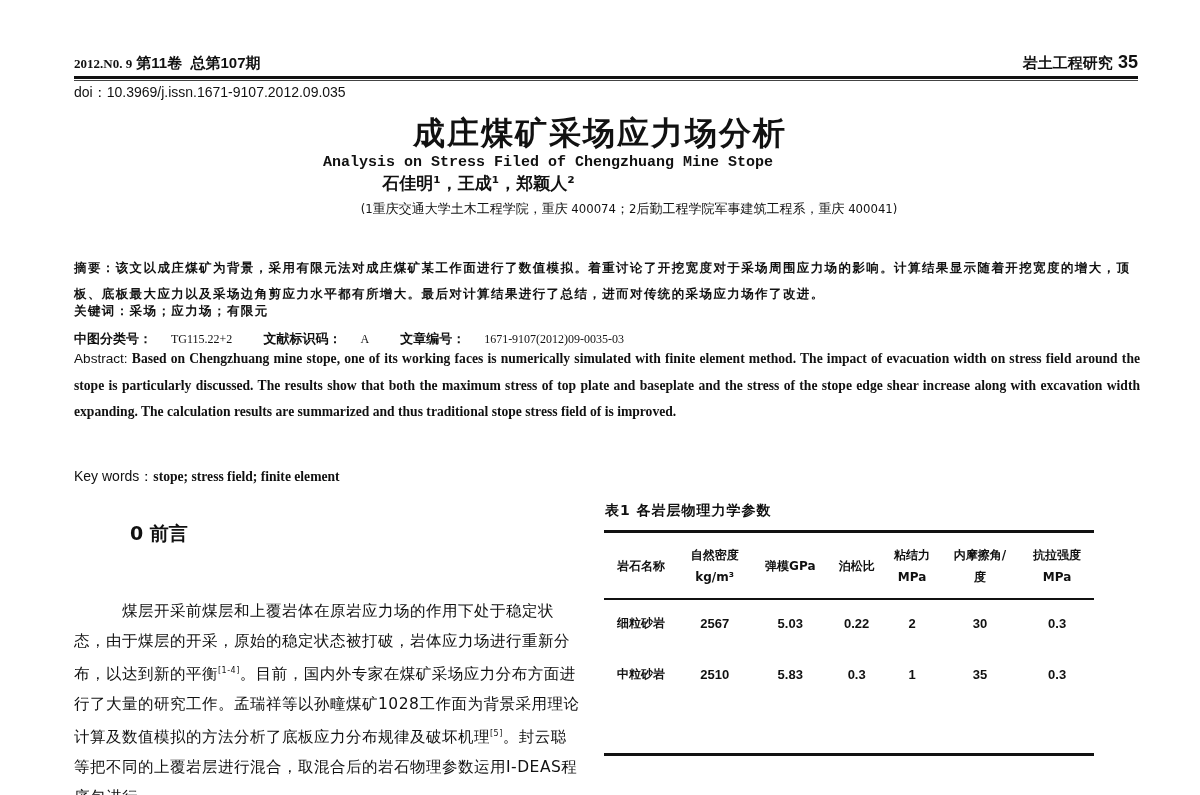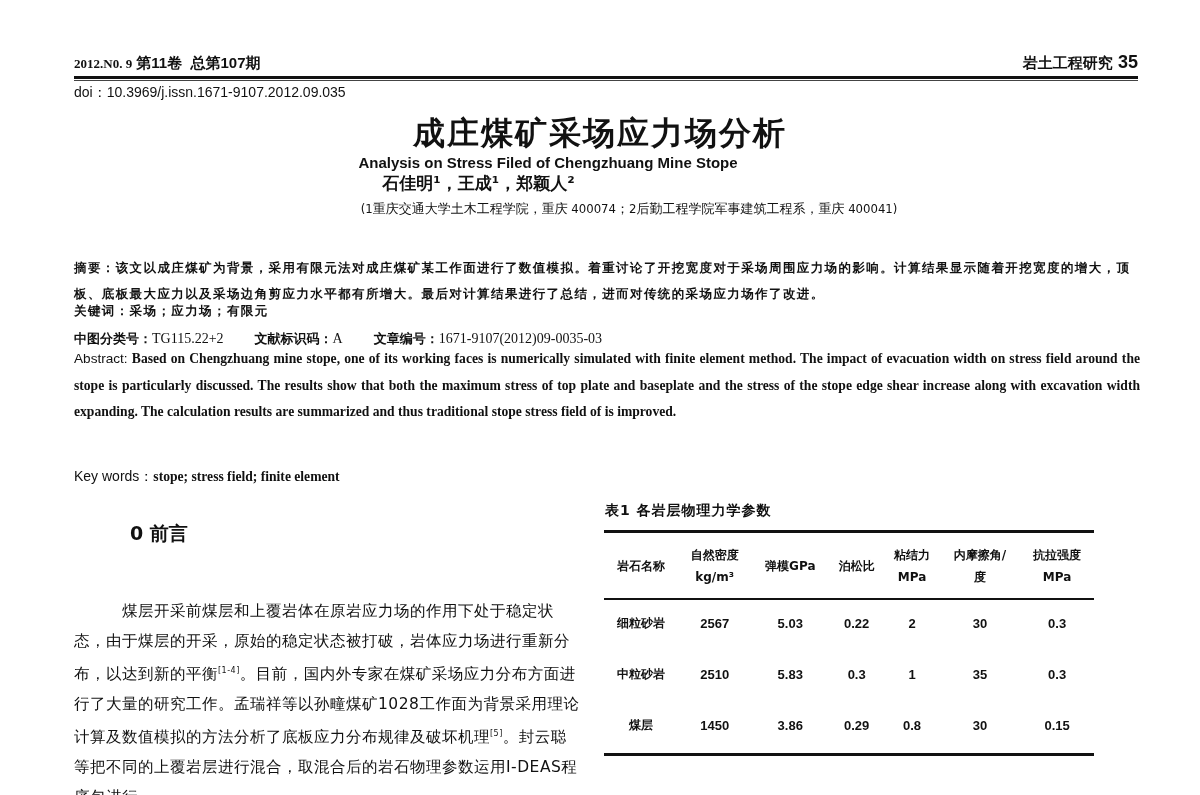--- a/index.html
+++ b/index.html
@@ -6,27 +6,27 @@
   body { width: 1200px; height: 795px; position: relative; overflow: hidden; color: #111; font-family: "DejaVu Sans", sans-serif; }
   .abs { position: absolute; }
   .hdr-left { left: 74px; top: 54px; font-size: 15px; font-weight: bold; font-family: "Liberation Sans", sans-serif; }
   .hdr-left .small { font-family: "Liberation Serif", serif; font-weight: bold; font-size: 13px; }
   .hdr-right { right: 62px; top: 52px; font-size: 15px; font-weight: bold; font-family: "DejaVu Sans", sans-serif; }
   .hdr-right .pg { font-family: "Liberation Sans", sans-serif; font-size: 18px; }
   .hdr-rule { left: 74px; top: 76px; width: 1064px; height: 3px; background: #111; }
   .hdr-rule2 { left: 74px; top: 80px; width: 1064px; height: 1px; background: #444; }
   .doi { left: 74px; top: 84px; font-size: 14px; font-family: "Liberation Sans", sans-serif; }
   .title { left: 0; width: 1200px; top: 112px; text-align: center; font-size: 32px; font-weight: bold; letter-spacing: 2px; font-family: "DejaVu Sans", sans-serif; }
-  .subtitle { left: 0; width: 1096px; top: 154px; text-align: center; font-size: 15px; font-family: Liberation Sans, sans-serif; font-weight: bold; }
+  .subtitle { left: 0; width: 1096px; top: 154px; text-align: center; font-size: 15px; font-family: Liberation Mono, monospace; font-weight: bold; }
   .authors { left: 0; width: 957px; top: 172px; text-align: center; font-size: 17px; font-weight: bold; }
   .affil { left: 0; width: 1200px; top: 200px; text-align: center; font-size: 13px; font-family: "DejaVu Sans Condensed", "DejaVu Sans", sans-serif; padding-left: 29px; }
   .abstract-cn { left: 74px; top: 219px; width: 1066px; font-size: 12.5px; font-weight: bold; line-height: 26px; letter-spacing: 1.4px; font-family: "DejaVu Serif", serif; margin-top: 36px; }
   .keywords-cn { left: 74px; top: 303px; font-size: 12.5px; font-weight: bold; font-family: "DejaVu Serif", serif; letter-spacing: 1.4px; }
   .class-line { left: 74px; top: 330px; font-size: 13px; font-weight: bold; font-family: "DejaVu Sans", sans-serif; }
-  .class-line .v { font-family: "Liberation Serif", serif; font-weight: normal; font-size: 14px; }
+  .class-line .v { font-family: "Liberation Serif", serif; font-weight: normal; font-size: 12px; margin-left: 19px; }
   .class-line .gap { display: inline-block; width: 22px; }
   .abstract-en { left: 74px; top: 346px; width: 1066px; font-size: 13.6px; font-family: "Liberation Serif", serif; font-weight: bold; line-height: 26.5px; text-align: justify; }
   .abstract-en .lbl { font-family: "Liberation Sans", sans-serif; font-weight: normal; }
   .keywords-en { left: 74px; top: 468px; font-size: 13.6px; font-family: "Liberation Serif", serif; font-weight: bold; }
   .keywords-en .lbl { font-family: "Liberation Sans", sans-serif; font-weight: normal; font-size: 14px; }
   .section-h { left: 130px; top: 521px; font-size: 19px; font-weight: bold; }
   .body-cn { left: 74px; top: 596px; width: 508px; font-size: 15.5px; line-height: 30px; letter-spacing: 0.5px; }
   .body-cn .indent { display: inline-block; width: 48px; }
   .body-cn sup { font-size: 8px; }
   .tbl-cap { left: 605px; top: 502px; font-size: 14px; font-weight: bold; letter-spacing: 1px; }
@@ -116,23 +116,14 @@
     </tr>
     <tr>
       <td class="name">中粒砂岩</td>
       <td>2510</td>
       <td>5.83</td>
       <td>0.3</td>
       <td>1</td>
       <td>35</td>
       <td>0.3</td>
     </tr>
-    <tr>
-      <td class="name">煤层</td>
-      <td>1450</td>
-      <td>3.86</td>
-      <td>0.29</td>
-      <td>0.8</td>
-      <td>30</td>
-      <td>0.15</td>
-    </tr>
   </tbody>
 </table>
 
 </body></html>

